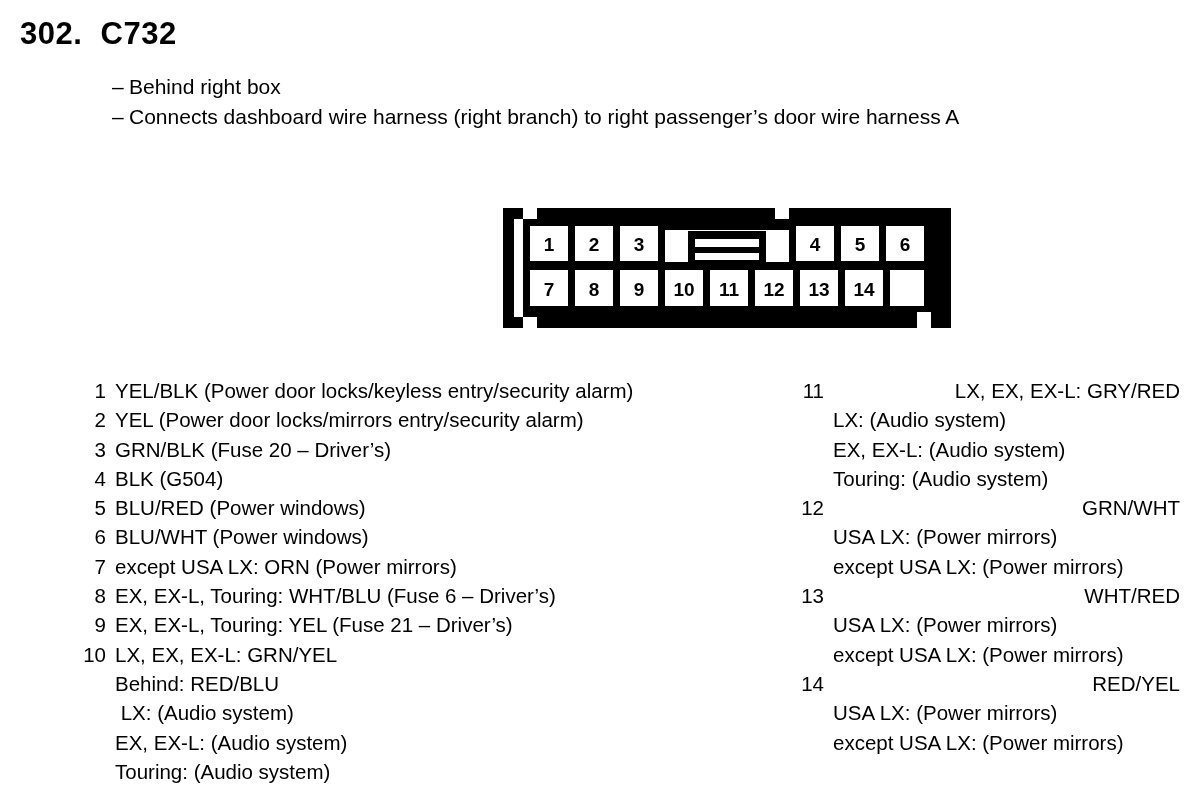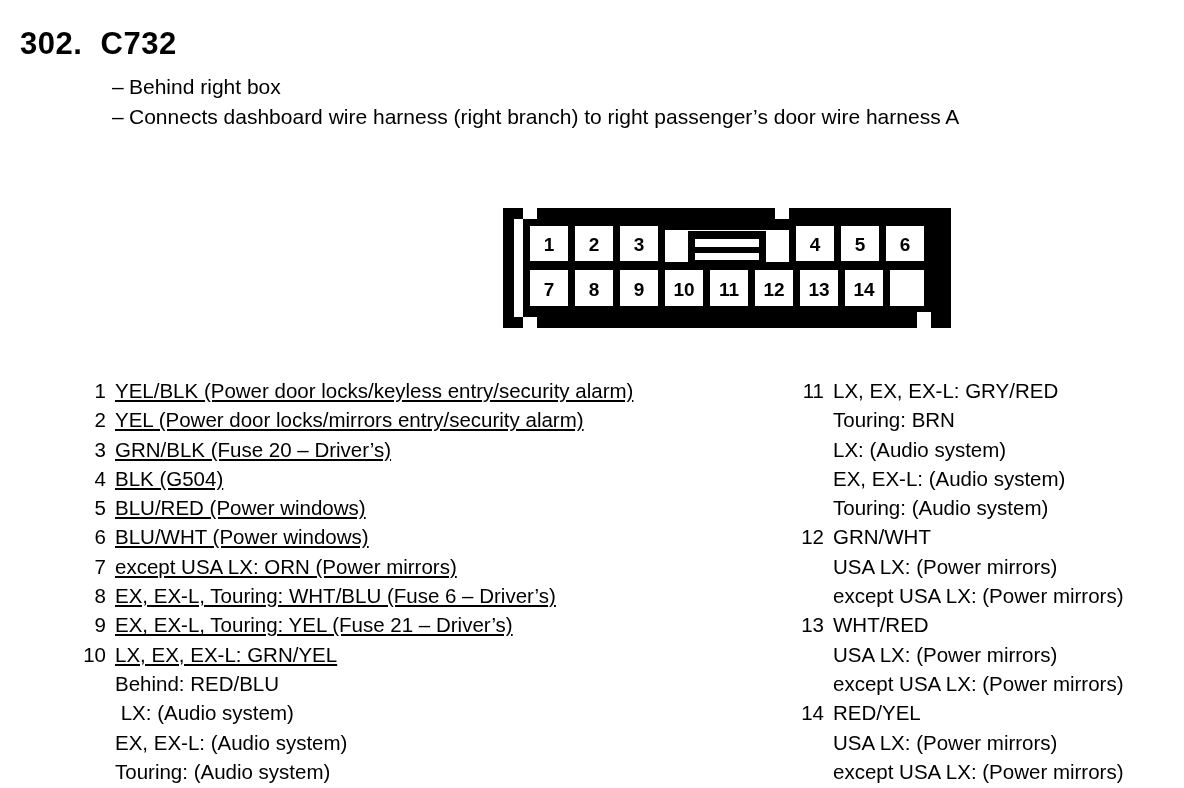--- a/index.html
+++ b/index.html
@@ -13,21 +13,21 @@
     position: relative;
     font-family: "Liberation Sans", sans-serif;
     color: #000000;
     overflow: hidden;
   }
 
   
   #page-title {
     position: absolute;
     left: 20px;
-    top: 26px;
+    top: 16px;
     font-size: 31px;
     font-weight: bold;
     letter-spacing: 0.5px;
     white-space: pre;
   }
   #notes {
     position: absolute;
     left: 112px;
     top: 72px;
     font-size: 21px;
@@ -88,22 +88,22 @@
     flex: 0 0 auto;
     text-align: right;
     white-space: pre;
   }
   #pin-list-left .pin-num { width: 26px; }
   #pin-list-right .pin-num { width: 24px; }
   .pin-desc {
     flex: 1 1 auto;
     white-space: nowrap;
   }
-  #pin-list-left .pin-desc { padding-left: 9px; text-decoration: underline; }
-  #pin-list-right .pin-desc { padding-left: 9px; }
+  #pin-list-left .pin-desc { padding-left: 9px; }
+  #pin-list-right .pin-desc { padding-left: 9px; text-align: right; }
   .pin-sub {
     white-space: pre;
   }
   #pin-list-left .pin-sub { padding-left: 35px; }
   #pin-list-right .pin-sub { padding-left: 33px; }
 </style>
 </head>
 <body>
 
 <div id="page-title">302.  C732</div>
@@ -237,21 +237,20 @@
       <div class="pin-sub">EX, EX-L: (Audio system)</div>
       <div class="pin-sub">Touring: (Audio system)</div>
     </div>
   </div>
 <div class="pin-list" id="pin-list-right">
     <div class="pin-entry">
       <div class="pin-row">
         <span class="pin-num">11</span>
         <span class="pin-desc">LX, EX, EX-L: GRY/RED</span>
       </div>
-      <div class="pin-sub">Touring: BRN</div>
       <div class="pin-sub">LX: (Audio system)</div>
       <div class="pin-sub">EX, EX-L: (Audio system)</div>
       <div class="pin-sub">Touring: (Audio system)</div>
     </div>
     <div class="pin-entry">
       <div class="pin-row">
         <span class="pin-num">12</span>
         <span class="pin-desc">GRN/WHT</span>
       </div>
       <div class="pin-sub">USA LX: (Power mirrors)</div>

